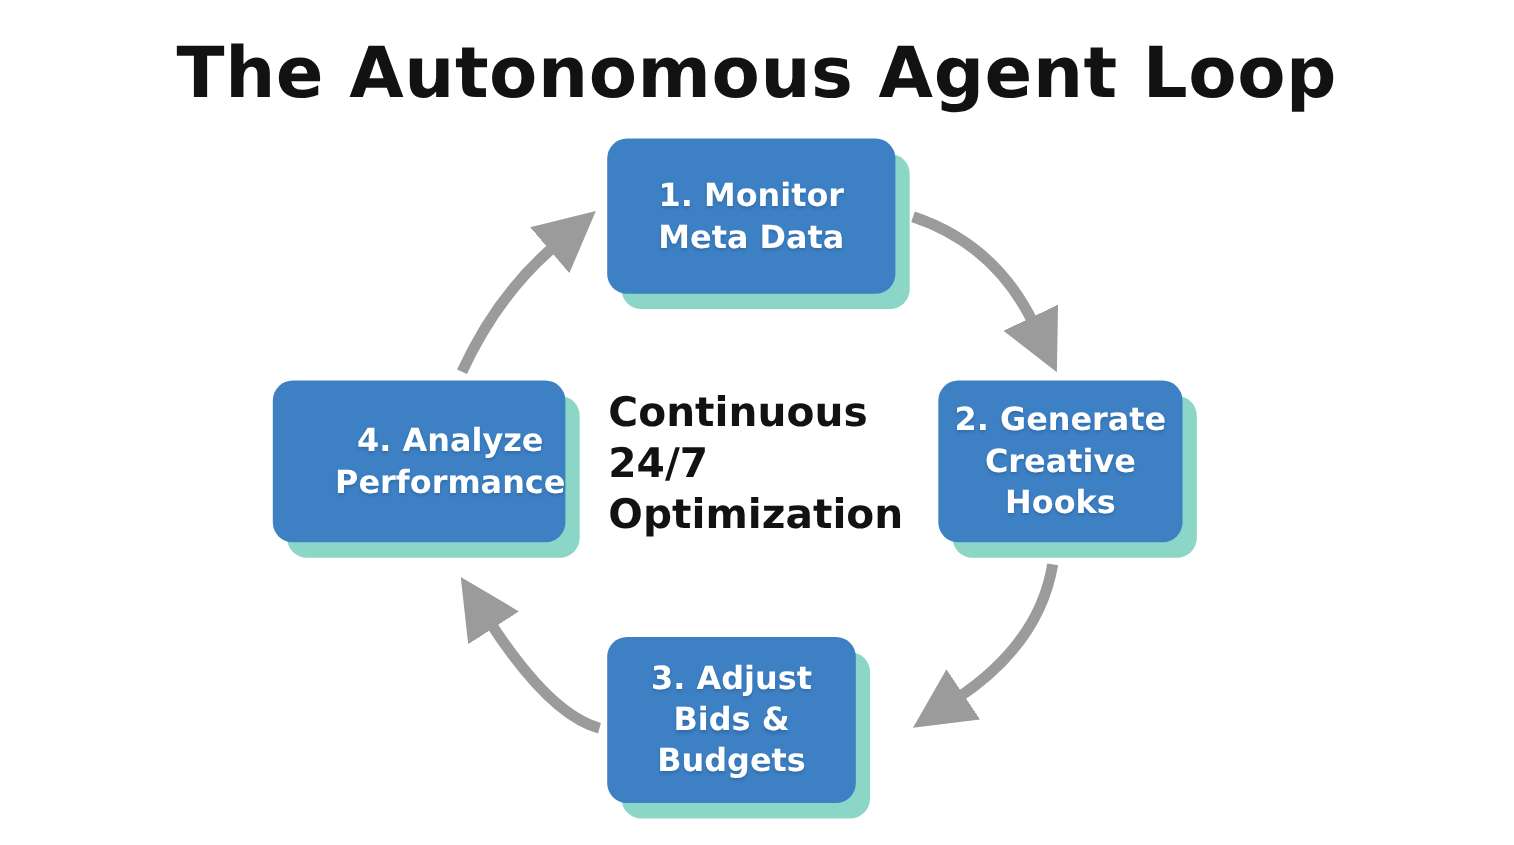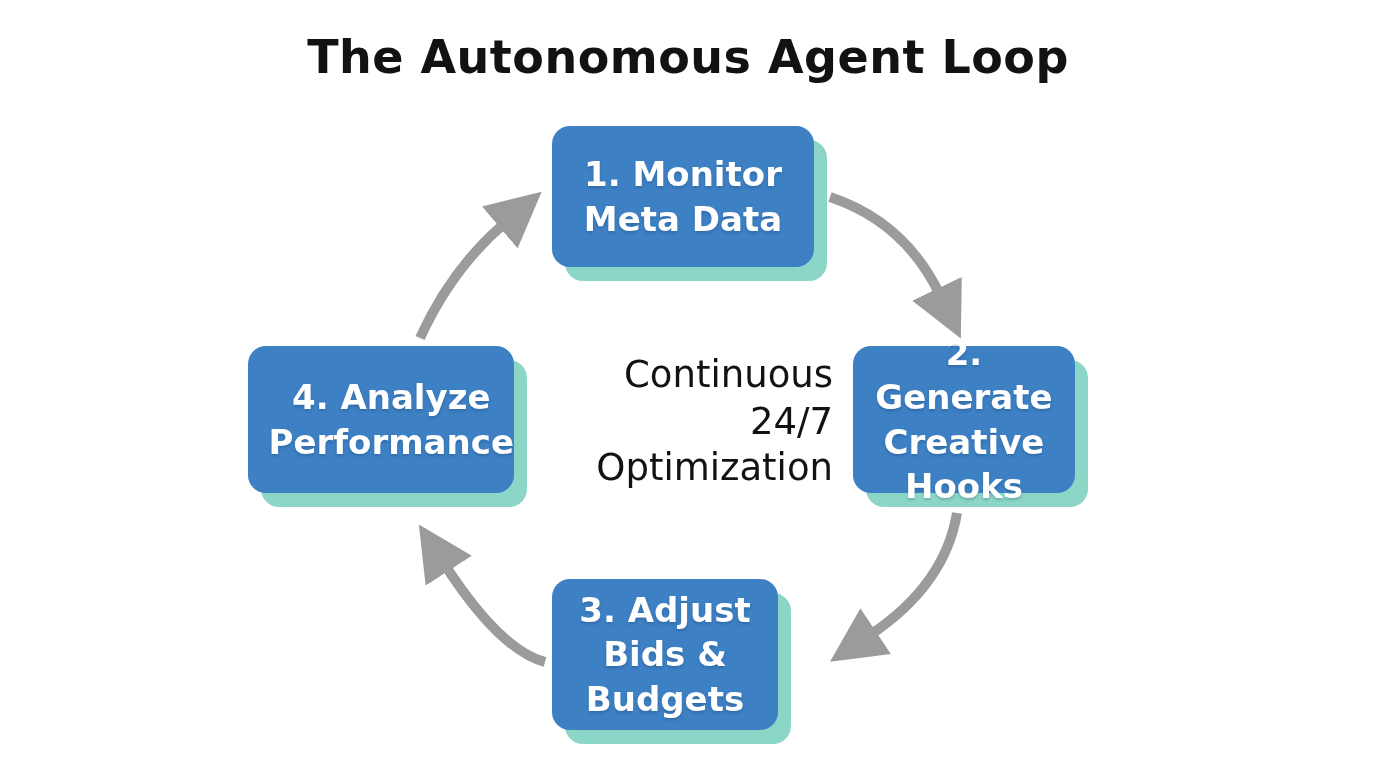--- a/index.html
+++ b/index.html
@@ -12,21 +12,21 @@
     position: relative;
     width: 1376px;
     height: 768px;
   }
   .title {
     position: absolute;
     top: 30px;
     left: 0;
     width: 100%;
     text-align: center;
-    font-size: 46px;
+    font-size: 64px;
     font-weight: bold;
     letter-spacing: 0.5px;
     color: var(--color-heading_text, #121212);
   }
   .arrows {
     position: absolute;
     inset: 0;
     width: 1376px;
     height: 768px;
     pointer-events: none;
@@ -41,38 +41,38 @@
     border-radius: 18px;
     box-shadow: 13px 14px 0 var(--color-box_shadow, #8bd6c7);
     display: flex;
     align-items: center;
     justify-content: center;
     text-align: center;
   }
   .step-label {
     white-space: pre-line;
     color: var(--color-box_text, #ffffff);
-    font-size: 34px;
+    font-size: 29px;
     font-weight: bold;
     line-height: 1.3;
     text-shadow: 0 2px 3px rgba(10, 35, 70, 0.22);
   }
   .box-1 { left: 552px; top: 126px; width: 262px; height: 141px; }
   .box-2 { left: 853px; top: 346px; width: 222px; height: 147px; }
   .box-3 { left: 552px; top: 579px; width: 226px; height: 151px; }
   .box-4 { left: 248px; top: 346px; width: 266px; height: 147px; justify-content: flex-end; }
   .center-caption {
     position: absolute;
     left: 553px;
     top: 352px;
     width: 280px;
-    text-align: right;
+    text-align: left;
     white-space: pre-line;
     font-size: 37px;
-    font-weight: normal;
+    font-weight: bold;
     line-height: 1.26;
     color: var(--color-heading_text, #121212);
   }
 </style>
 </head>
 <body>
 
 <div class="canvas">
 
   <h1 class="title">The Autonomous Agent Loop</h1>

